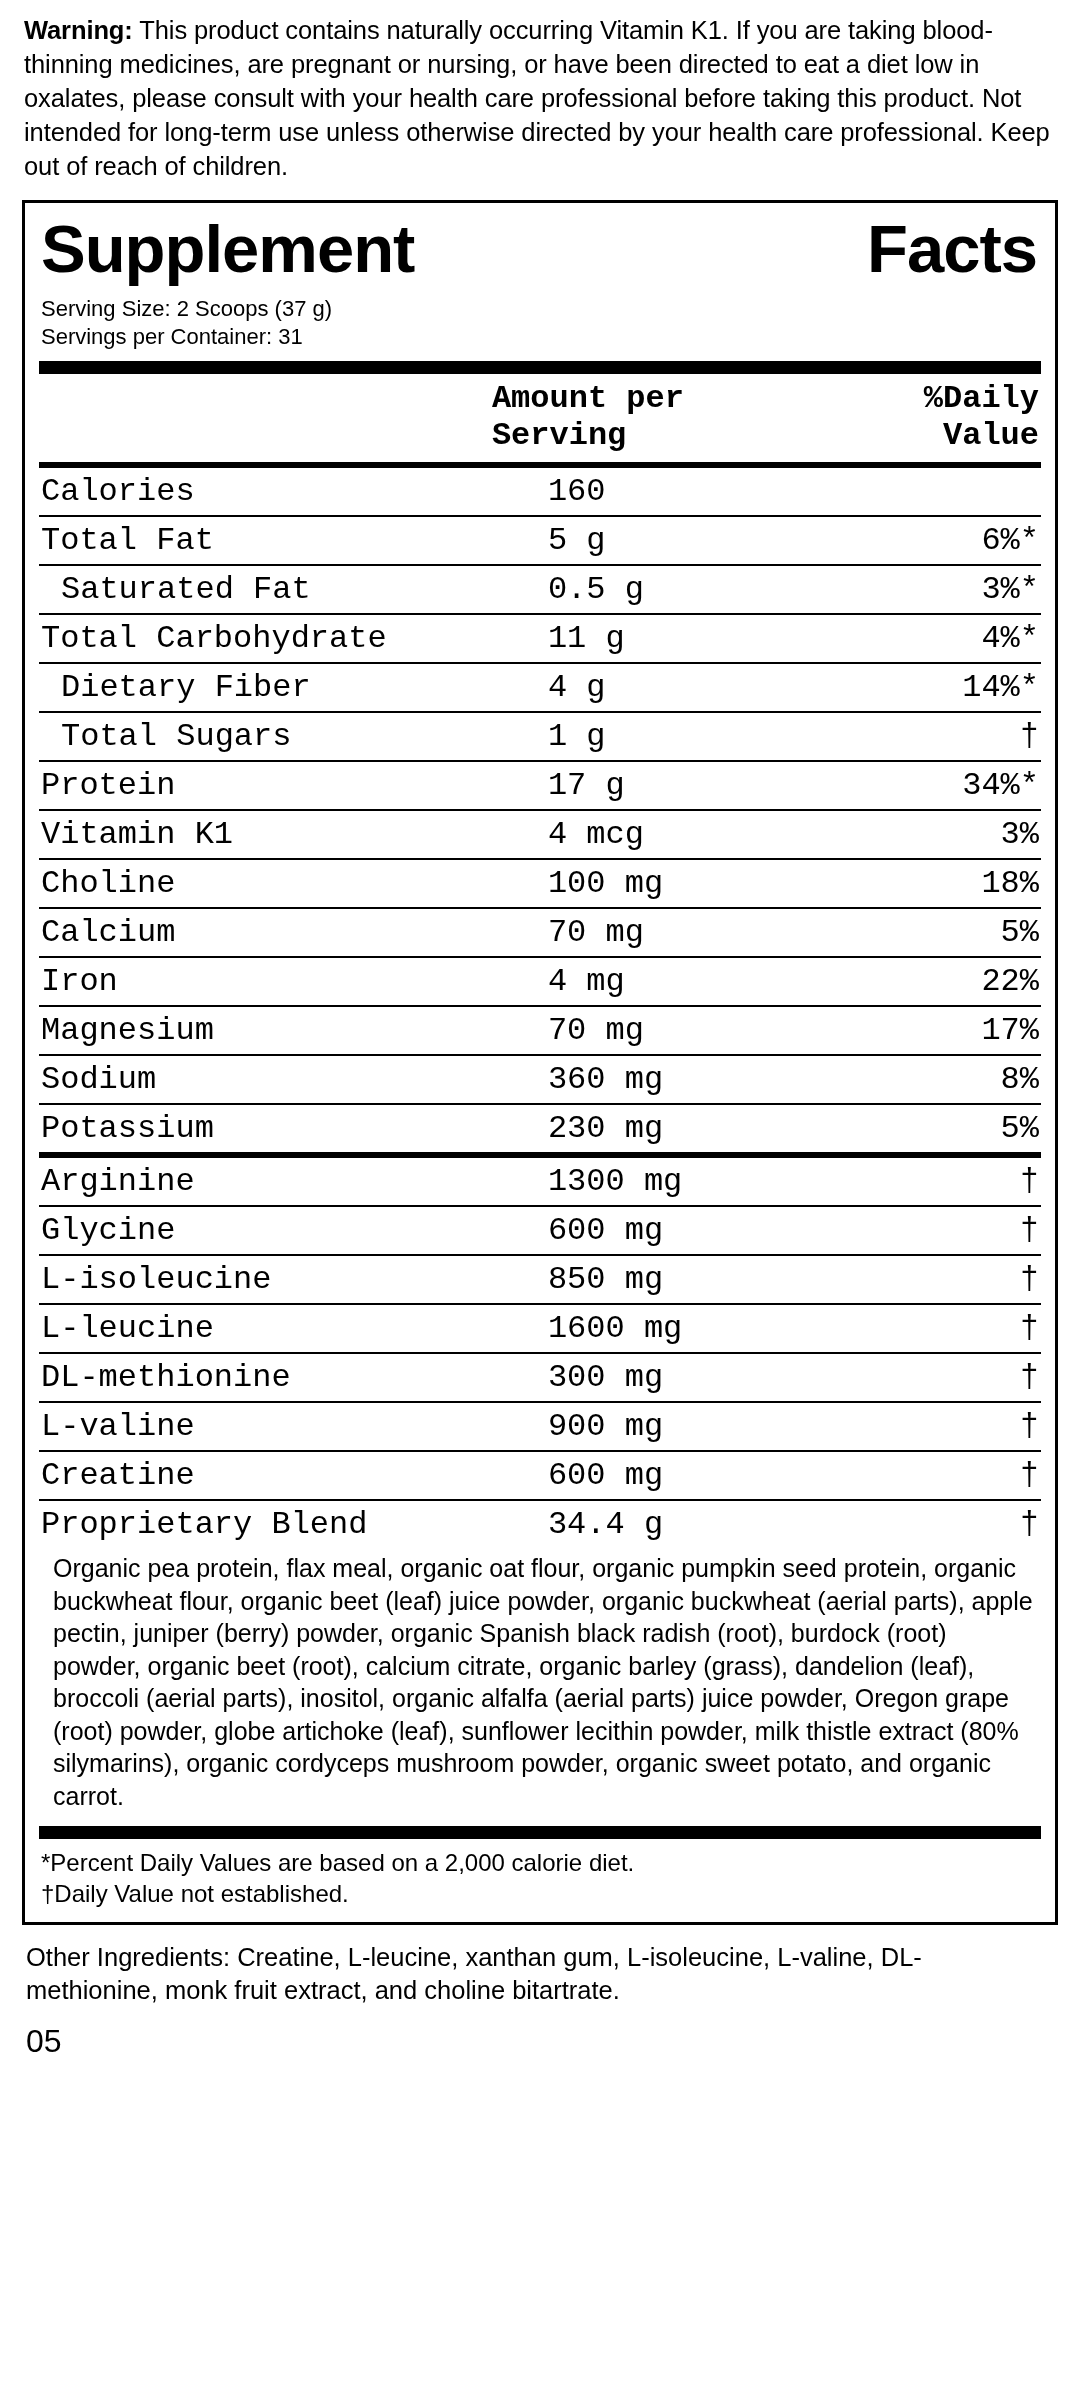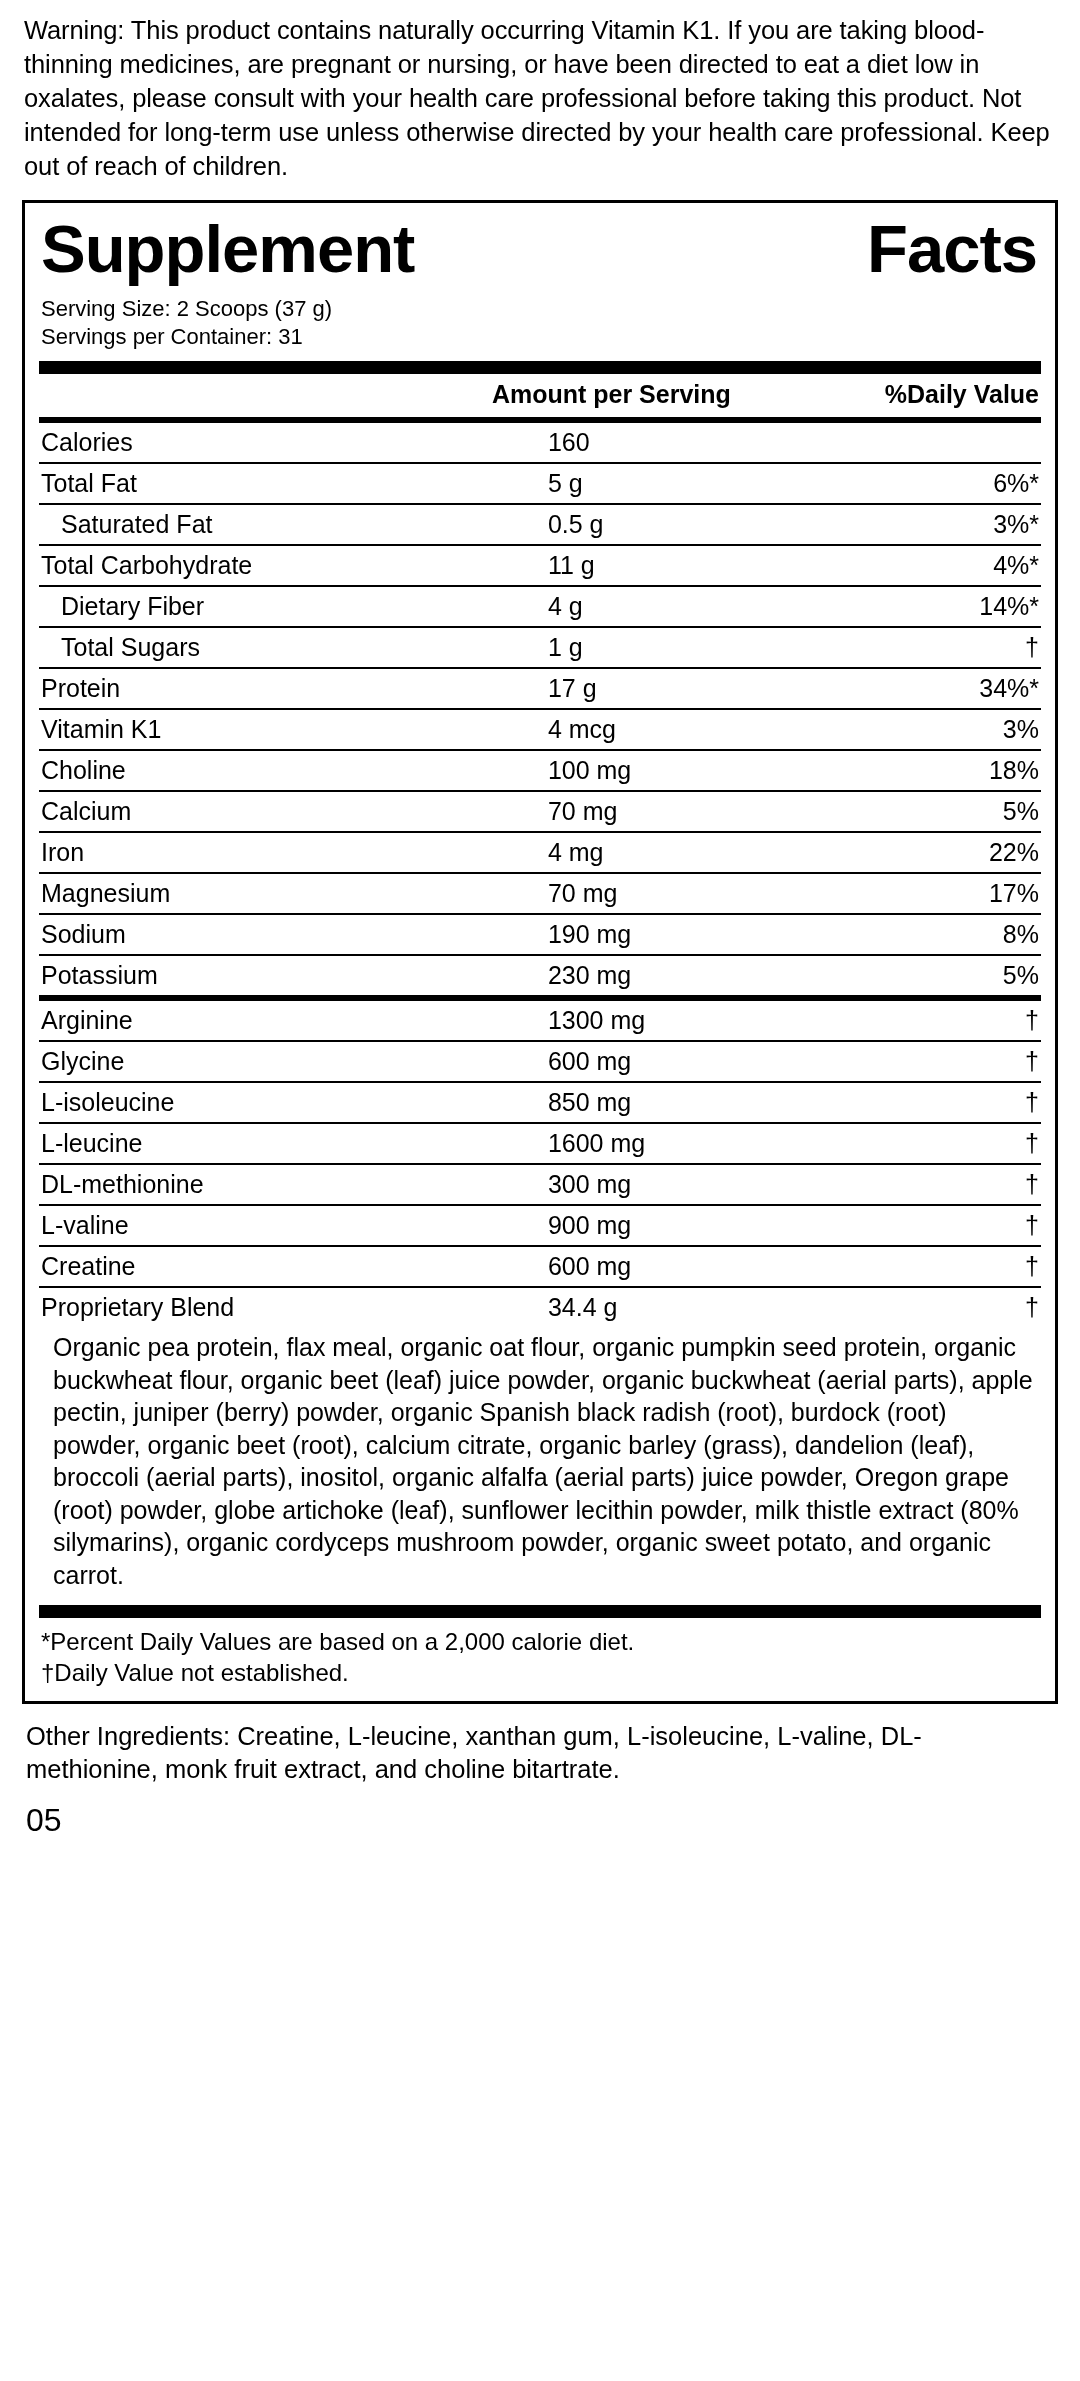--- a/index.html
+++ b/index.html
@@ -24,21 +24,21 @@
 
   
   .warning {
     font-size: 25.5px;
     line-height: 1.33;
     letter-spacing: -0.1px;
     margin: 0 0 16px 0;
     padding: 0 6px 0 2px;
   }
   .warning b {
-    font-weight: normal;
+    font-weight: bold;
   }
 
   
   .panel {
     border: 3px solid #000;
     box-sizing: border-box;
     padding: 8px 14px 10px 14px;
   }
   .sf-title {
     font-family: "Liberation Sans", sans-serif;
@@ -64,21 +64,22 @@
     margin: 6px 0 0 0;
   }
   .rule-med {
     border-top: 6px solid #000;
     margin: 0;
   }
 
   table.facts {
     width: 100%;
     border-collapse: collapse;
-    font-size: 25px;
+    font-size: 32px;
+    font-family: Liberation Mono, monospace;
   }
   table.facts td {
     padding: 5px 2px 5px 2px;
     vertical-align: baseline;
     border-bottom: 2px solid #000;
   }
   table.facts tr.no-rule td { border-bottom: none; }
   table.facts td.nutrient { text-align: left; width: 45%; }
   table.facts td.amount { text-align: left; width: 32%; padding-left: 2px; }
   table.facts td.dv { text-align: right; width: 23%; }
@@ -210,21 +211,21 @@
           <td class="amount amt-col-shift">4 mg</td>
           <td class="dv">22%</td>
         </tr>
         <tr>
           <td class="nutrient">Magnesium</td>
           <td class="amount amt-col-shift">70 mg</td>
           <td class="dv">17%</td>
         </tr>
         <tr>
           <td class="nutrient">Sodium</td>
-          <td class="amount amt-col-shift">190 mg</td>
+          <td class="amount amt-col-shift">360 mg</td>
           <td class="dv">8%</td>
         </tr>
         <tr class="no-rule">
           <td class="nutrient">Potassium</td>
           <td class="amount amt-col-shift">230 mg</td>
           <td class="dv">5%</td>
         </tr>
       </tbody>
     </table>
 

